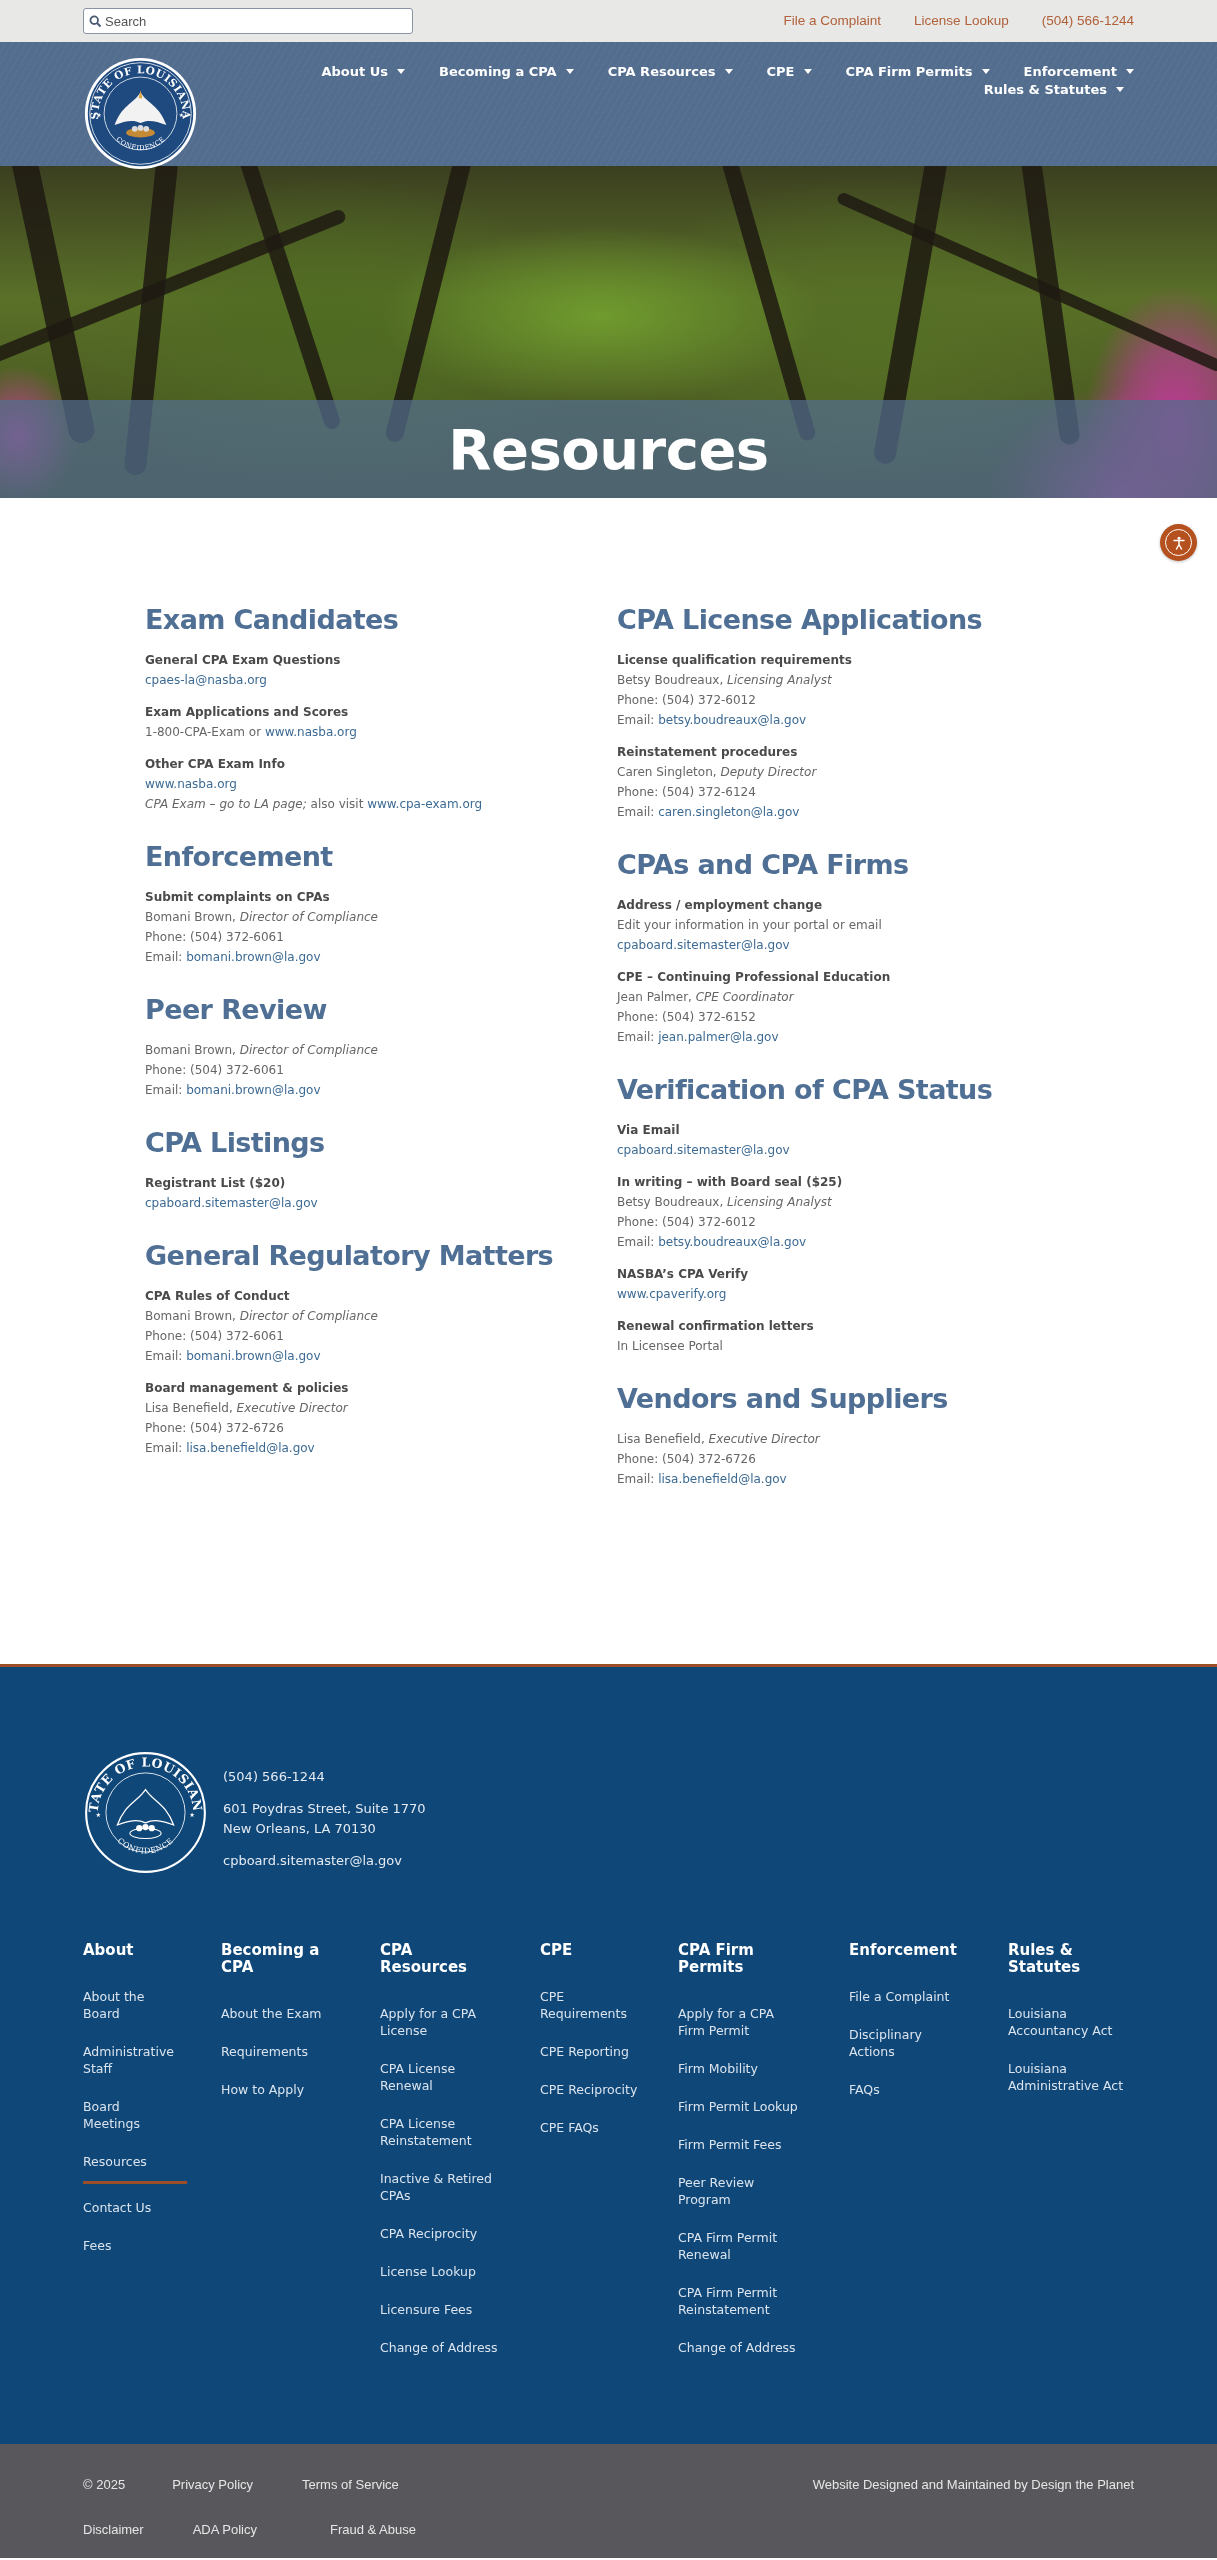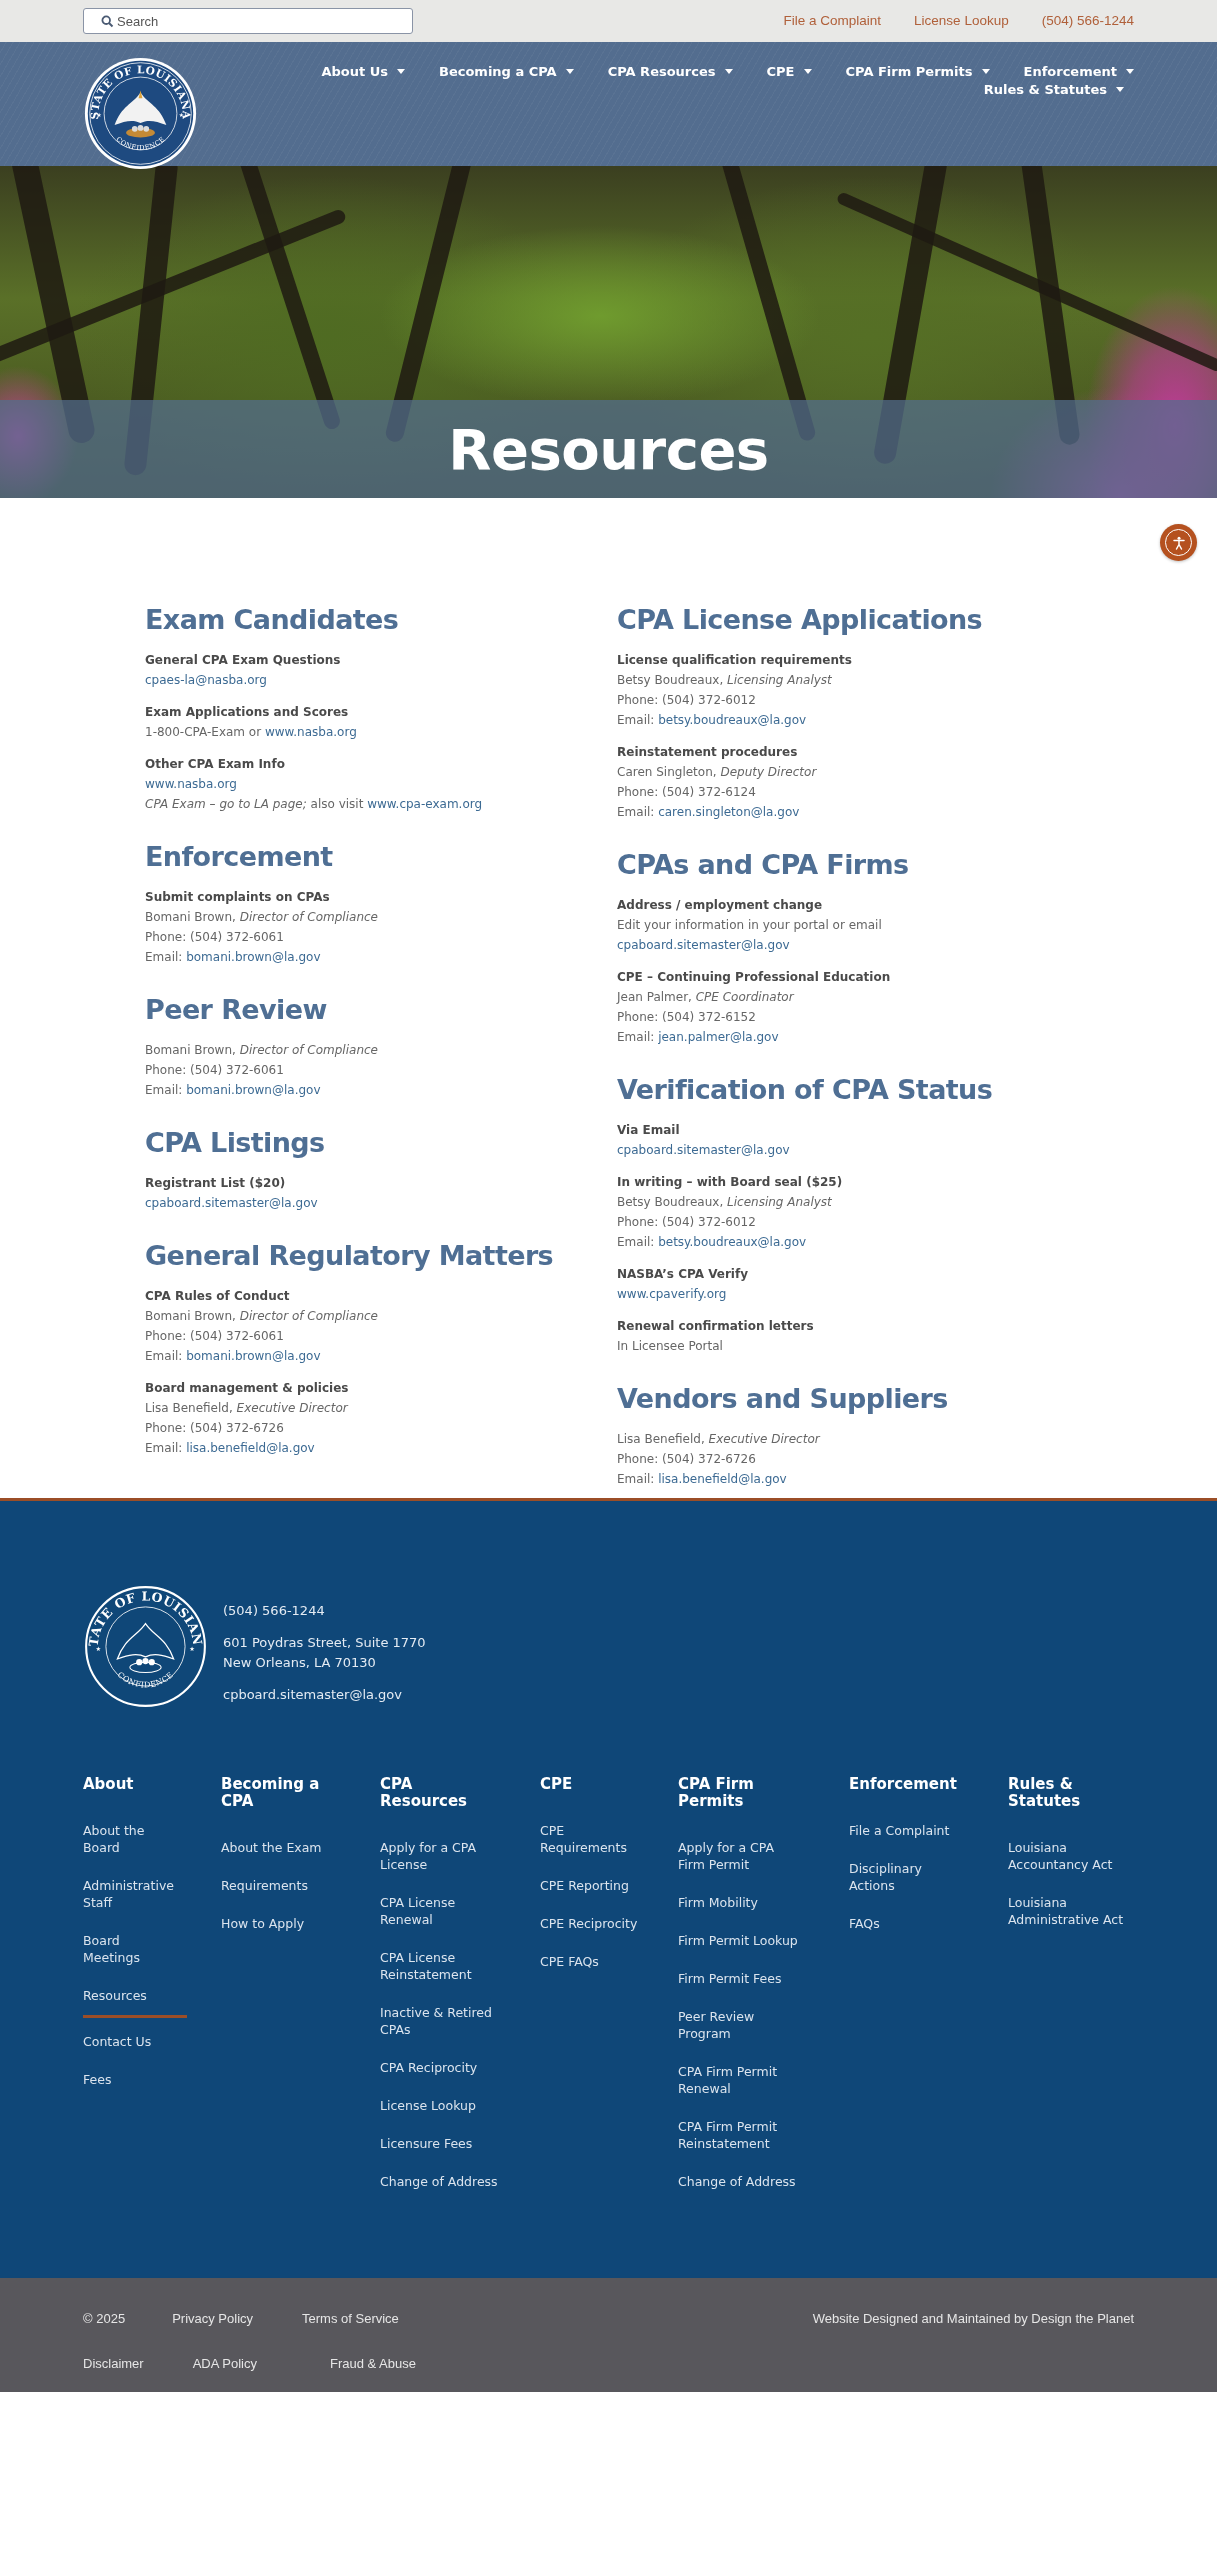--- a/index.html
+++ b/index.html
@@ -2,21 +2,21 @@
 <html><head>
   <meta charset="utf-8">
   <style>
     * { box-sizing: border-box; margin: 0; padding: 0; }
     html, body { width: 1217px; background: #ffffff; }
     body { font-family: "DejaVu Sans", sans-serif; color: #555; }
     a { text-decoration: none; }
 
     
     .topbar { height: 42px; background: #e8e8e6; position: relative; }
-    .search-box { position: absolute; left: 83px; top: 8px; width: 330px; height: 26px; background: #fff; border: 1px solid #8a94a6; border-radius: 3px; display: flex; align-items: center; padding-left: 17px; }
+    .search-box { position: absolute; left: 83px; top: 8px; width: 330px; height: 26px; background: #fff; border: 1px solid #8a94a6; border-radius: 3px; display: flex; align-items: center; padding-left: 5px; }
     .search-box svg { flex: none; }
     .search-box input { border: none; outline: none; font-family: "Liberation Sans", sans-serif; font-size: 13px; color: #444; margin-left: 3px; width: 290px; background: transparent; }
     .search-box input::placeholder { color: #555; }
     .util-links { position: absolute; right: 83px; top: 13px; display: flex; gap: 33px; }
     .util-links a { font-family: "Liberation Sans", sans-serif; font-size: 13.5px; color: #b0603a; }
 
     
     .header { height: 124px; background-color: #536d8f; position: relative;
       background-image: repeating-linear-gradient(-60deg, rgba(255,255,255,0.04) 0 1px, transparent 1px 6px);
     }
@@ -37,21 +37,21 @@
         linear-gradient(180deg, #3b3f20 0%, #5a7028 40%, #3f4a1c 100%);
     }
     .trunk { position: absolute; background: #1f1a12; border-radius: 30px; opacity: 0.85; }
     .hero-title-band { position: absolute; left: 0; right: 0; top: 234px; height: 98px; background: rgba(83,109,143,0.72); display: flex; align-items: center; justify-content: center; }
     .hero-title { font-family: "DejaVu Sans", sans-serif; font-weight: bold; font-size: 56px; color: #fff; letter-spacing: -0.5px; }
 
     .a11y-btn { position: absolute; left: 1160px; top: 524px; width: 37px; height: 37px; border-radius: 50%; background: #b5511f; display: flex; align-items: center; justify-content: center; box-shadow: 0 1px 3px rgba(0,0,0,0.25); }
     .a11y-btn .ring { width: 27px; height: 27px; border-radius: 50%; border: 1.5px solid #fff; display: flex; align-items: center; justify-content: center; }
 
     
-    .content { position: relative; height: 1000px; }
+    .content { position: relative; height: 1166px; }
     .col { position: absolute; top: 104px; }
     .col-left { left: 145px; width: 440px; }
     .col-right { left: 617px; width: 470px; }
     .section { margin-bottom: 25px; }
     .section h2 { font-family: "DejaVu Sans", sans-serif; font-weight: bold; font-size: 27px; color: #4f6f94; letter-spacing: -0.6px; line-height: 36px; margin-bottom: 12px; }
     .entry { margin-bottom: 12px; font-family: "DejaVu Sans", sans-serif; font-size: 12px; line-height: 20px; color: #666; }
     .entry .label { font-weight: bold; color: #4a4a4a; }
     .entry i { font-style: italic; }
     .entry a { color: #3c6a93; }
 

